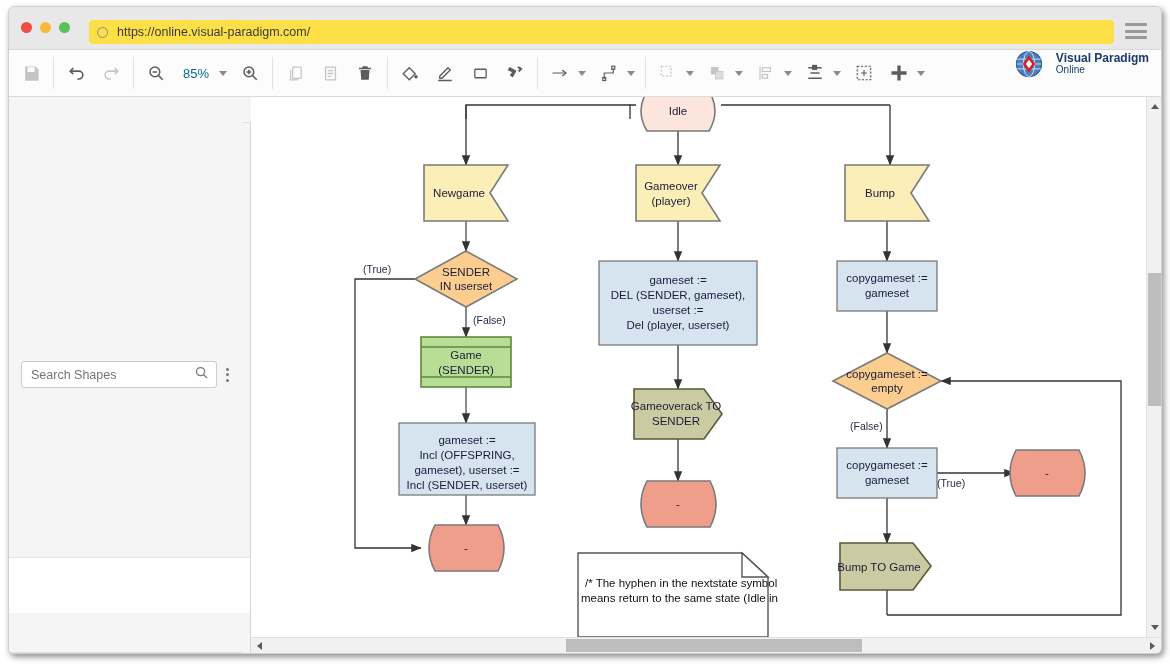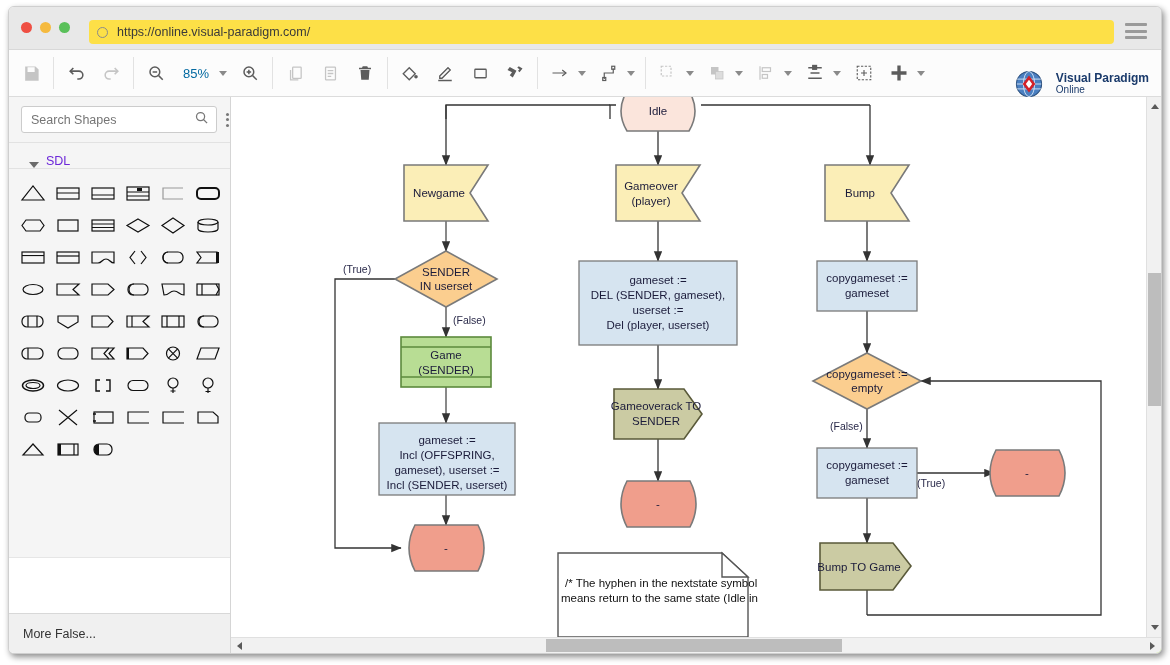--- a/index.html
+++ b/index.html
@@ -78,37 +78,37 @@
   .tb-btn.disabled { color: #c5c5c5; }
   .zoomlabel { font-size: 13px; color: #0369a1; min-width: 34px; text-align: center; }
   .caret {
     width: 0; height: 0;
     border-left: 4.5px solid transparent;
     border-right: 4.5px solid transparent;
     border-top: 5px solid #8a8a8a;
     margin-left: -5px;
   }
   .vp-logo {
-    position: absolute; right: 12px; top: 20px;
+    position: absolute; right: 12px; top: 0;
     display: flex; align-items: center; gap: 13px;
   }
   .vp-globe { width: 28px; height: 28px; }
   .vp-txt { line-height: 1.05; }
   .vp-txt .l1 { font-size: 12px; font-weight: bold; color: #1a3a6b; }
   .vp-txt .l2 { font-size: 10px; color: #1a3a6b; }
 
   
   .body-row { display: flex; height: 556px; }
 
   
   .leftpanel {
-    width: 222px; background: #f5f5f5;
+    width: 242px; background: #f5f5f5;
     border-right: 1px solid #d5d5d5;
     position: relative;
-    display: flex; flex-direction: column;
+    display: flex; flex-direction: row;
   }
   .searchwrap {
     padding: 9px 10px 9px 12px;
     display: flex; align-items: center; gap: 6px;
     border-bottom: 1px solid #e2e2e2;
     background: #f5f5f5;
   }
   .searchbox {
     flex: 1; height: 27px;
     background: #ffffff; border: 1px solid #cccccc; border-radius: 3px;

